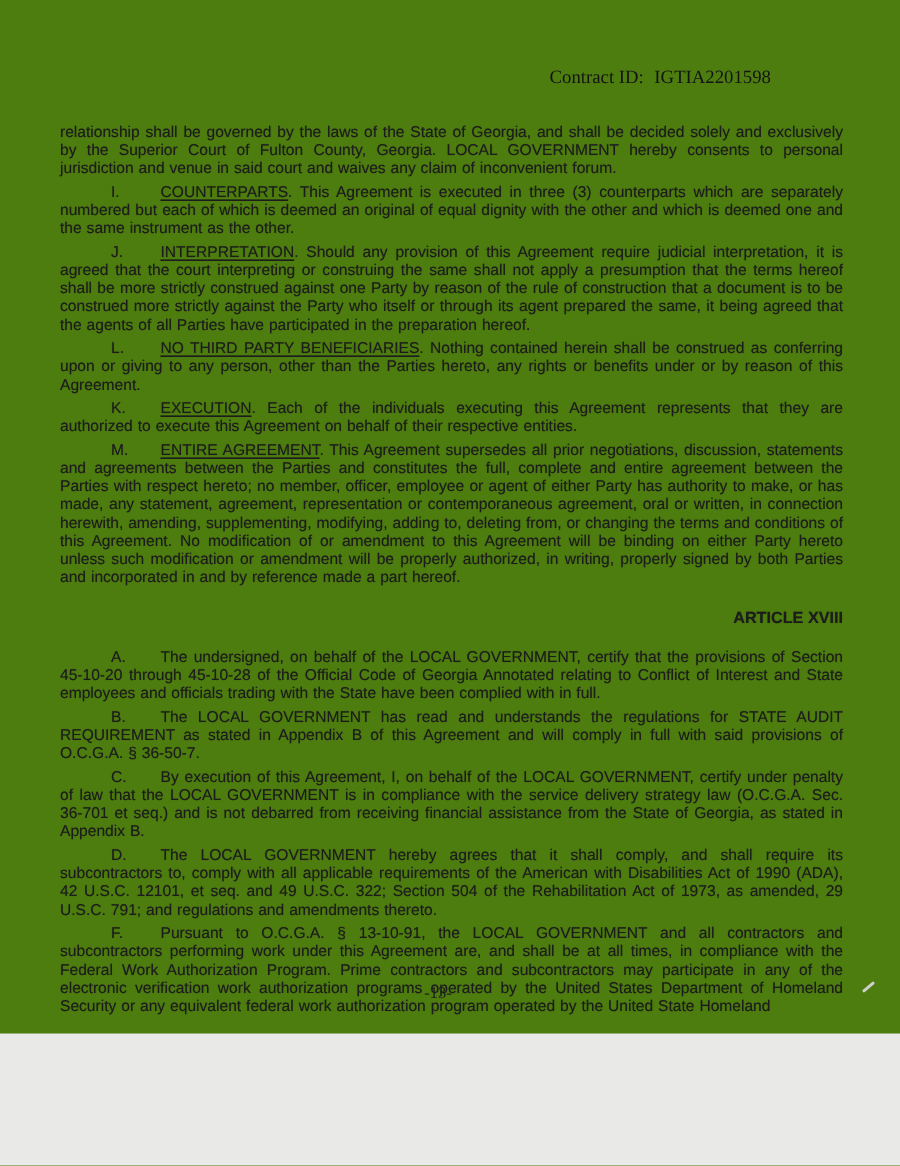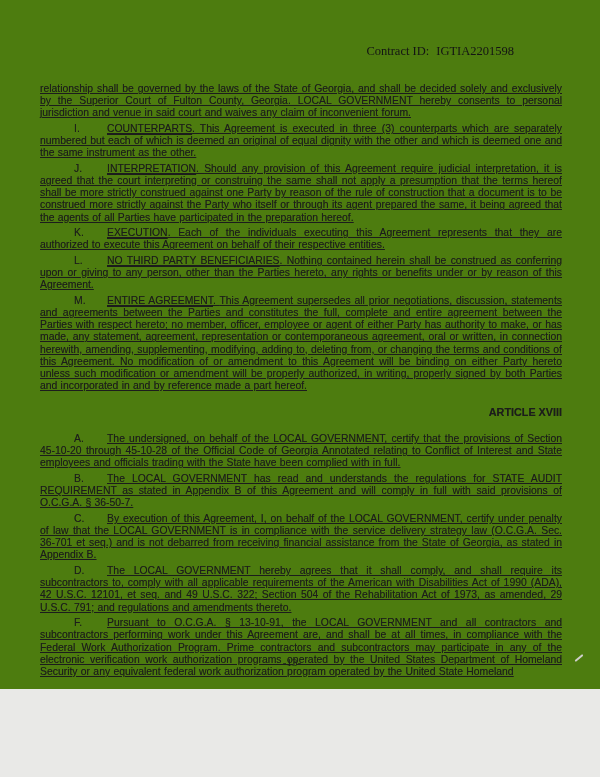--- a/index.html
+++ b/index.html
@@ -31,21 +31,20 @@
   }
   .header-line .cid-value { margin-left: 7px; }
   .para {
     font-size: 10.4px;
     line-height: 12.15px;
     text-align: justify;
     margin: 0 0 3.5px 0;
     color: #1c1c1c;
     text-shadow: 0 0 0.5px rgba(20,20,20,0.45);
     word-spacing: 0.4px;
-    text-decoration: underline;
   }
   .lettered { text-indent: 34px; }
   .letter {
     display: inline-block;
     width: 33px;
     text-indent: 0;
   }
   .sec-heading {
     text-decoration: underline;
     text-underline-offset: 1.5px;
@@ -85,23 +84,23 @@
     <div class="header-line">
       <span>Contract ID:</span><span class="cid-value">IGTIA2201598</span>
     </div>
 
     <p class="para">relationship shall be governed by the laws of the State of Georgia, and shall be decided solely and exclusively by the Superior Court of Fulton County, Georgia. LOCAL GOVERNMENT hereby consents to personal jurisdiction and venue in said court and waives any claim of inconvenient forum.</p>
 
     <p class="para lettered"><span class="letter">I.</span><span class="sec-heading">COUNTERPARTS</span><span>. </span><span>This Agreement is executed in three (3) counterparts which are separately numbered but each of which is deemed an original of equal dignity with the other and which is deemed one and the same instrument as the other.</span></p>
 
     <p class="para lettered"><span class="letter">J.</span><span class="sec-heading">INTERPRETATION</span><span>. </span><span>Should any provision of this Agreement require judicial interpretation, it is agreed that the court interpreting or construing the same shall not apply a presumption that the terms hereof shall be more strictly construed against one Party by reason of the rule of construction that a document is to be construed more strictly against the Party who itself or through its agent prepared the same, it being agreed that the agents of all Parties have participated in the preparation hereof.</span></p>
 
+    <p class="para lettered"><span class="letter">L.</span><span class="sec-heading">NO THIRD PARTY BENEFICIARIES</span><span>. </span><span>Nothing contained herein shall be construed as conferring upon or giving to any person, other than the Parties hereto, any rights or benefits under or by reason of this Agreement.</span></p>
+
     <p class="para lettered"><span class="letter">K.</span><span class="sec-heading">EXECUTION</span><span>. </span><span>Each of the individuals executing this Agreement represents that they are authorized to execute this Agreement on behalf of their respective entities.</span></p>
-
-    <p class="para lettered"><span class="letter">L.</span><span class="sec-heading">NO THIRD PARTY BENEFICIARIES</span><span>. </span><span>Nothing contained herein shall be construed as conferring upon or giving to any person, other than the Parties hereto, any rights or benefits under or by reason of this Agreement.</span></p>
 
     <p class="para lettered"><span class="letter">M.</span><span class="sec-heading">ENTIRE AGREEMENT</span><span>. </span><span>This Agreement supersedes all prior negotiations, discussion, statements and agreements between the Parties and constitutes the full, complete and entire agreement between the Parties with respect hereto; no member, officer, employee or agent of either Party has authority to make, or has made, any statement, agreement, representation or contemporaneous agreement, oral or written, in connection herewith, amending, supplementing, modifying, adding to, deleting from, or changing the terms and conditions of this Agreement. No modification of or amendment to this Agreement will be binding on either Party hereto unless such modification or amendment will be properly authorized, in writing, properly signed by both Parties and incorporated in and by reference made a part hereof.</span></p>
 
     <div class="article-heading">
       <div>ARTICLE XVIII</div>
     </div>
 
     <p class="para lettered"><span class="letter">A.</span><span>The undersigned, on behalf of the LOCAL GOVERNMENT, certify that the provisions of Section 45-10-20 through 45-10-28 of the Official Code of Georgia Annotated relating to Conflict of Interest and State employees and officials trading with the State have been complied with in full.</span></p>
 
     <p class="para lettered"><span class="letter">B.</span><span>The LOCAL GOVERNMENT has read and understands the regulations for STATE AUDIT REQUIREMENT as stated in Appendix B of this Agreement and will comply in full with said provisions of O.C.G.A. § 36-50-7.</span></p>

